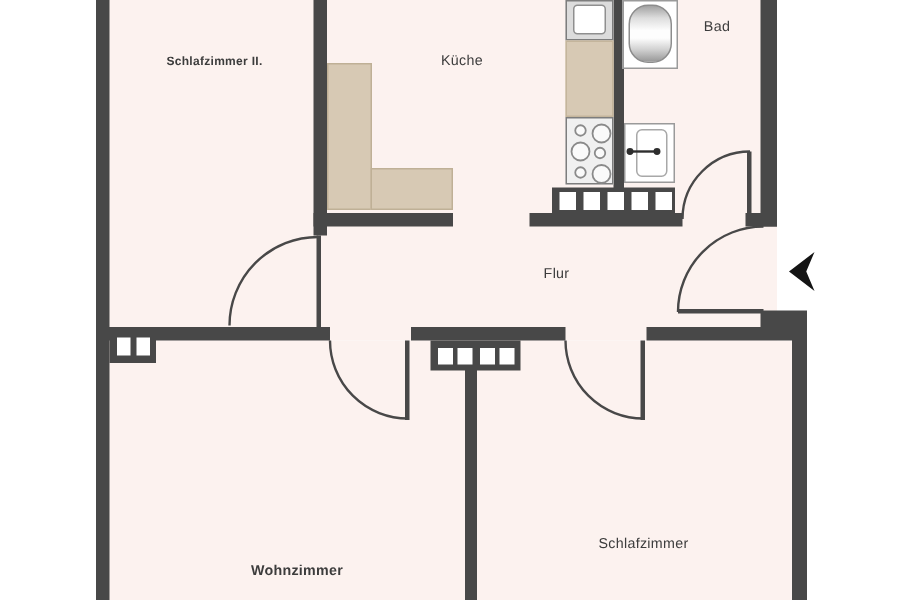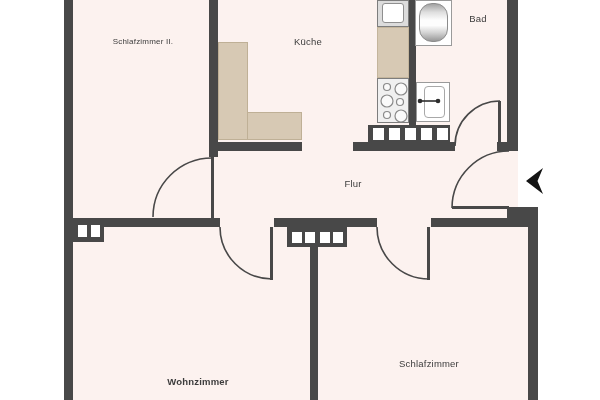--- a/index.html
+++ b/index.html
@@ -15,21 +15,21 @@
   }
   .fill{position:absolute;background:var(--room);}
   .wall{position:absolute;background:var(--wall);}
   .blk{position:absolute;background:var(--wall);}
   .sq{position:absolute;background:#ffffff;}
   .leaf{position:absolute;background:var(--wall);}
   .label{
     position:absolute;transform:translate(-50%,-50%);
     font-size:9.5px;color:var(--ink);white-space:nowrap;letter-spacing:.2px;
   }
-  .label.small{font-size:8px;}
+  .label.small{font-size:8px;font-weight:bold;}
   .fix{position:absolute;box-sizing:border-box;}
   .counter{background:var(--counter);border:1px solid #bfb096;}
   .sink-outer{background:#dcdcdc;border:1px solid #7d7d7d;}
   .sink-inner{background:#ffffff;border:1px solid #8f8f8f;border-radius:3px;}
   .stove{background:#f0f0f0;border:1px solid #7d7d7d;}
   .tub-outer{background:#ffffff;border:1px solid #9a9a9a;}
   .tub-inner{
     border:1px solid #8c8c8c;border-radius:13px;
     background:linear-gradient(180deg,#a2a2a2 0%,#dedede 22%,#fdfdfd 44%,#fdfdfd 58%,#d2d2d2 78%,#989898 100%);
   }
@@ -115,17 +115,17 @@
       <circle cx="420" cy="101" r="2.3" fill="#2e2e2e"></circle>
       <circle cx="438" cy="101" r="2.3" fill="#2e2e2e"></circle>
     </g>
 
     <polygon points="526,181 543,168 537.5,181 543,194" fill="#141414"></polygon>
   </svg>
 
   <span class="label small" style="left:143px;top:41px;">Schlafzimmer II.</span>
   <span class="label" style="left:308px;top:41px;">Küche</span>
   <span class="label" style="left:478px;top:18px;">Bad</span>
-  <span class="label" style="left:353px;top:183px;">Flur</span>
+  <span class="label" style="left:371px;top:183px;">Flur</span>
   <span class="label" style="left:198px;top:381px;font-weight:bold;">Wohnzimmer</span>
   <span class="label" style="left:429px;top:363px;">Schlafzimmer</span>
 
 </div>
 
 </body></html>

